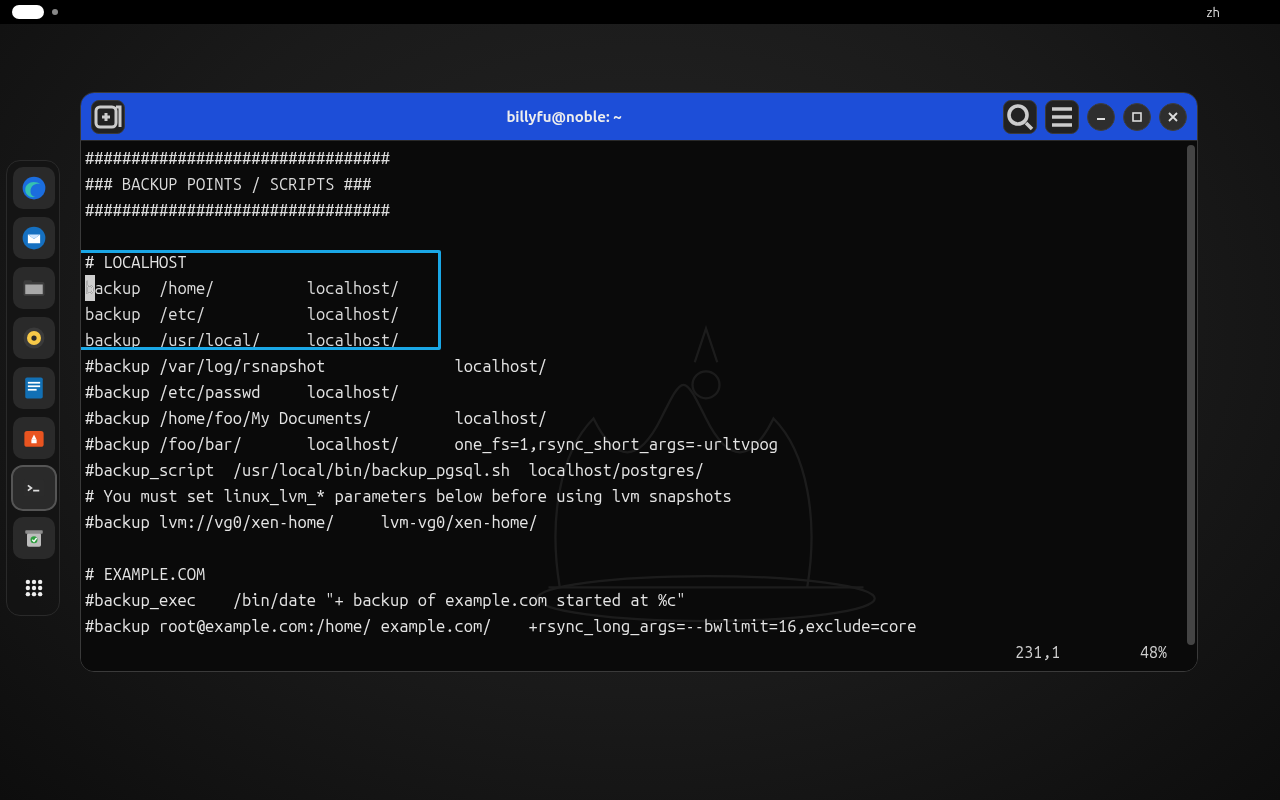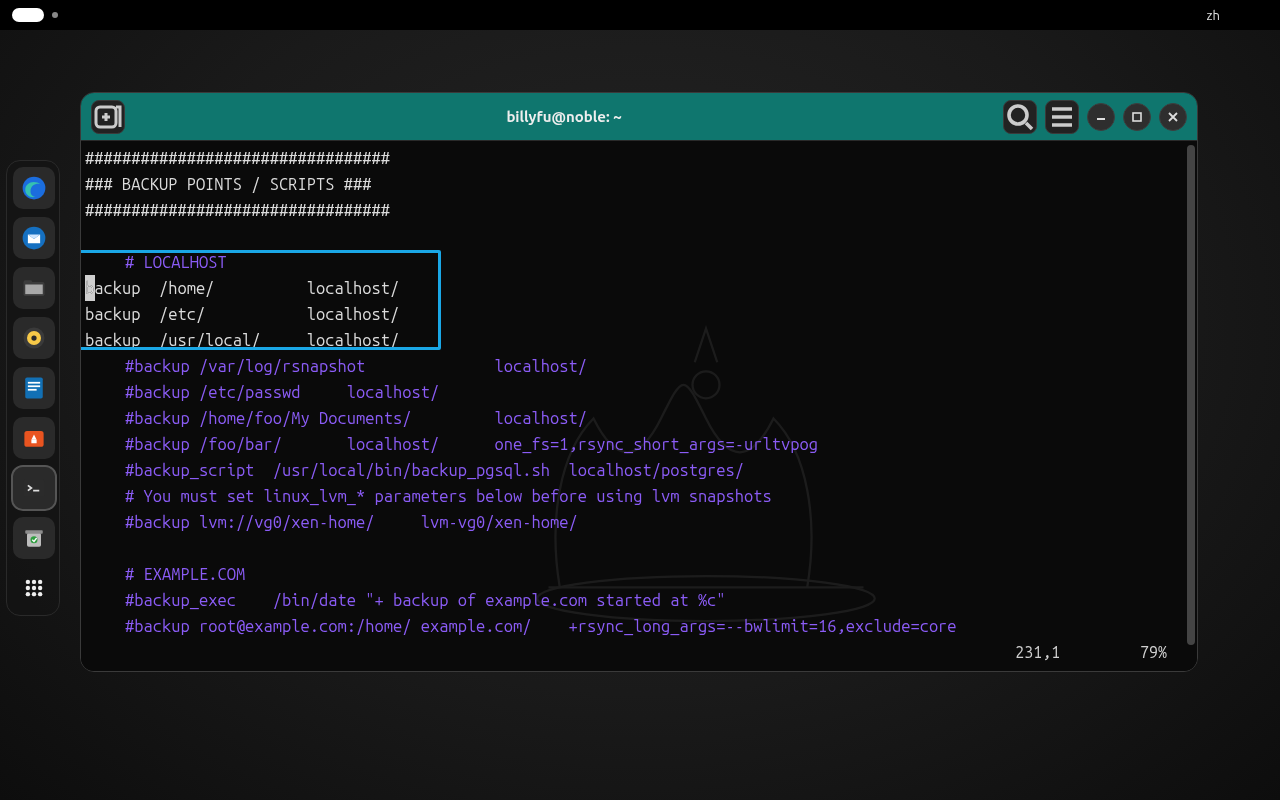--- a/index.html
+++ b/index.html
@@ -10,21 +10,21 @@
     overflow: hidden;
     color: #fff;
   }
   body {
     background: radial-gradient(ellipse at 50% 40%, #252525 0%, #1a1a1a 55%, #0d0d0d 100%);
     position: relative;
   }
 
   
   .topbar {
-    width: 100%; height: 30px;
+    width: 100%; height: 24px;
     background: #000;
     display: flex; align-items: center;
     padding: 0 12px;
     font-size: 13px;
     color: #e0e0e0;
   }
   .topbar-left { display: flex; align-items: center; gap: 8px; }
   .pill {
     width: 32px; height: 14px; border-radius: 7px; background: #fff;
   }
@@ -59,21 +59,21 @@
     left: 80px; top: 92px;
     width: 1118px; height: 580px;
     background: #0f0f0f;
     border: 1px solid #3a3a3a;
     border-radius: 14px;
     display: flex; flex-direction: column;
     overflow: hidden;
   }
   .titlebar {
     height: 48px;
-    background: #0f766e;
+    background: #1d4ed8;
     display: flex; align-items: center;
     padding: 0 10px;
     border-bottom: 1px solid #2a2a2a;
   }
   .tb-btn {
     width: 34px; height: 34px; border-radius: 8px;
     border: 1px solid #3a3a3a; background: #222;
     display: flex; align-items: center; justify-content: center;
     cursor: pointer;
   }
@@ -102,21 +102,21 @@
   .term-content {
     position: absolute; inset: 0 12px 0 4px;
     padding: 4px 0 0 0;
     white-space: pre;
   }
   .term-scrollbar {
     position: absolute; right: 2px; top: 4px; width: 8px; height: calc(100% - 30px);
     background: #444; border-radius: 4px;
   }
   .c-white { color: #dcdcdc; }
-  .c-teal  { color: #8b5cf6; margin-left: 40px; }
+  .c-teal  { color: #e5e5e5; }
   .highlight-box {
     position: absolute;
     border: 3px solid #1aa7e6;
     border-radius: 2px;
     pointer-events: none;
   }
   .cursor-cell {
     display: inline-block;
     background: #cfcfcf; color: #000;
     width: 0.6em;
@@ -296,16 +296,16 @@
       </g>
     </svg>
 
     <div class="term-content" id="term-content"><div class="c-white">#################################</div><div class="c-white">### BACKUP POINTS / SCRIPTS ###</div><div class="c-white">#################################</div><div class="c-white"> </div><div class="c-teal"># LOCALHOST</div><div class="c-white"><span class="cursor-cell">b</span>backup  /home/          localhost/</div><div class="c-white">backup  /etc/           localhost/</div><div class="c-white">backup  /usr/local/     localhost/</div><div class="c-teal">#backup /var/log/rsnapshot              localhost/</div><div class="c-teal">#backup /etc/passwd     localhost/</div><div class="c-teal">#backup /home/foo/My Documents/         localhost/</div><div class="c-teal">#backup /foo/bar/       localhost/      one_fs=1,rsync_short_args=-urltvpog</div><div class="c-teal">#backup_script  /usr/local/bin/backup_pgsql.sh  localhost/postgres/</div><div class="c-teal"># You must set linux_lvm_* parameters below before using lvm snapshots</div><div class="c-teal">#backup lvm://vg0/xen-home/     lvm-vg0/xen-home/</div><div class="c-white"> </div><div class="c-teal"># EXAMPLE.COM</div><div class="c-teal">#backup_exec    /bin/date "+ backup of example.com started at %c"</div><div class="c-teal">#backup root@example.com:/home/ example.com/    +rsync_long_args=--bwlimit=16,exclude=core</div></div>
 
     <div class="highlight-box" id="hlbox" style="top: 109px; left: -20px; width: 380px; height: 100px;"></div>
     <div class="term-scrollbar"></div>
 
     <div class="status-line">
       <span>231,1</span>
-      <span>79%</span>
+      <span>48%</span>
     </div>
   </div>
 </div>
 
 </body></html>

